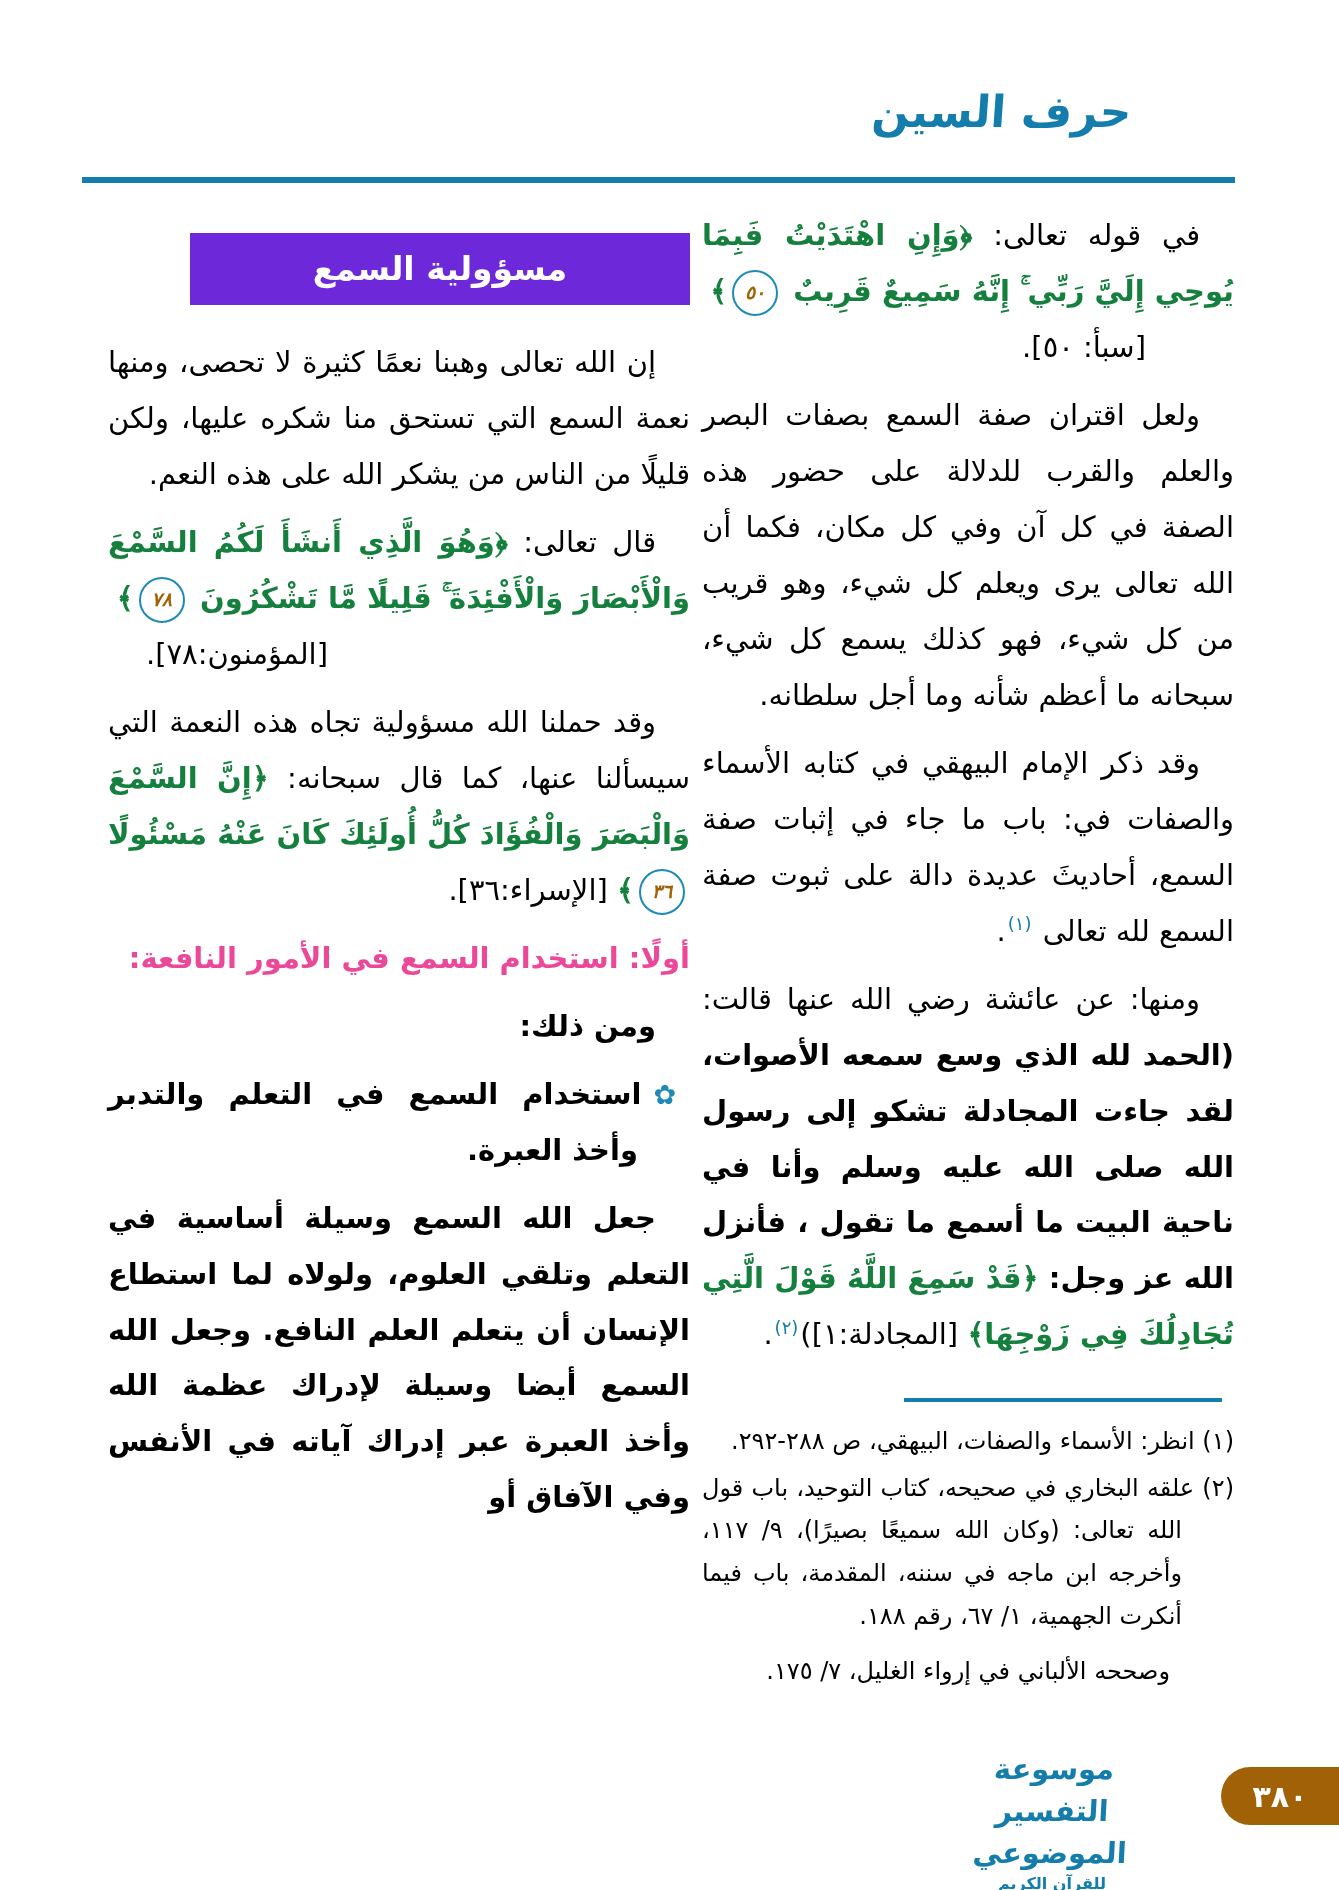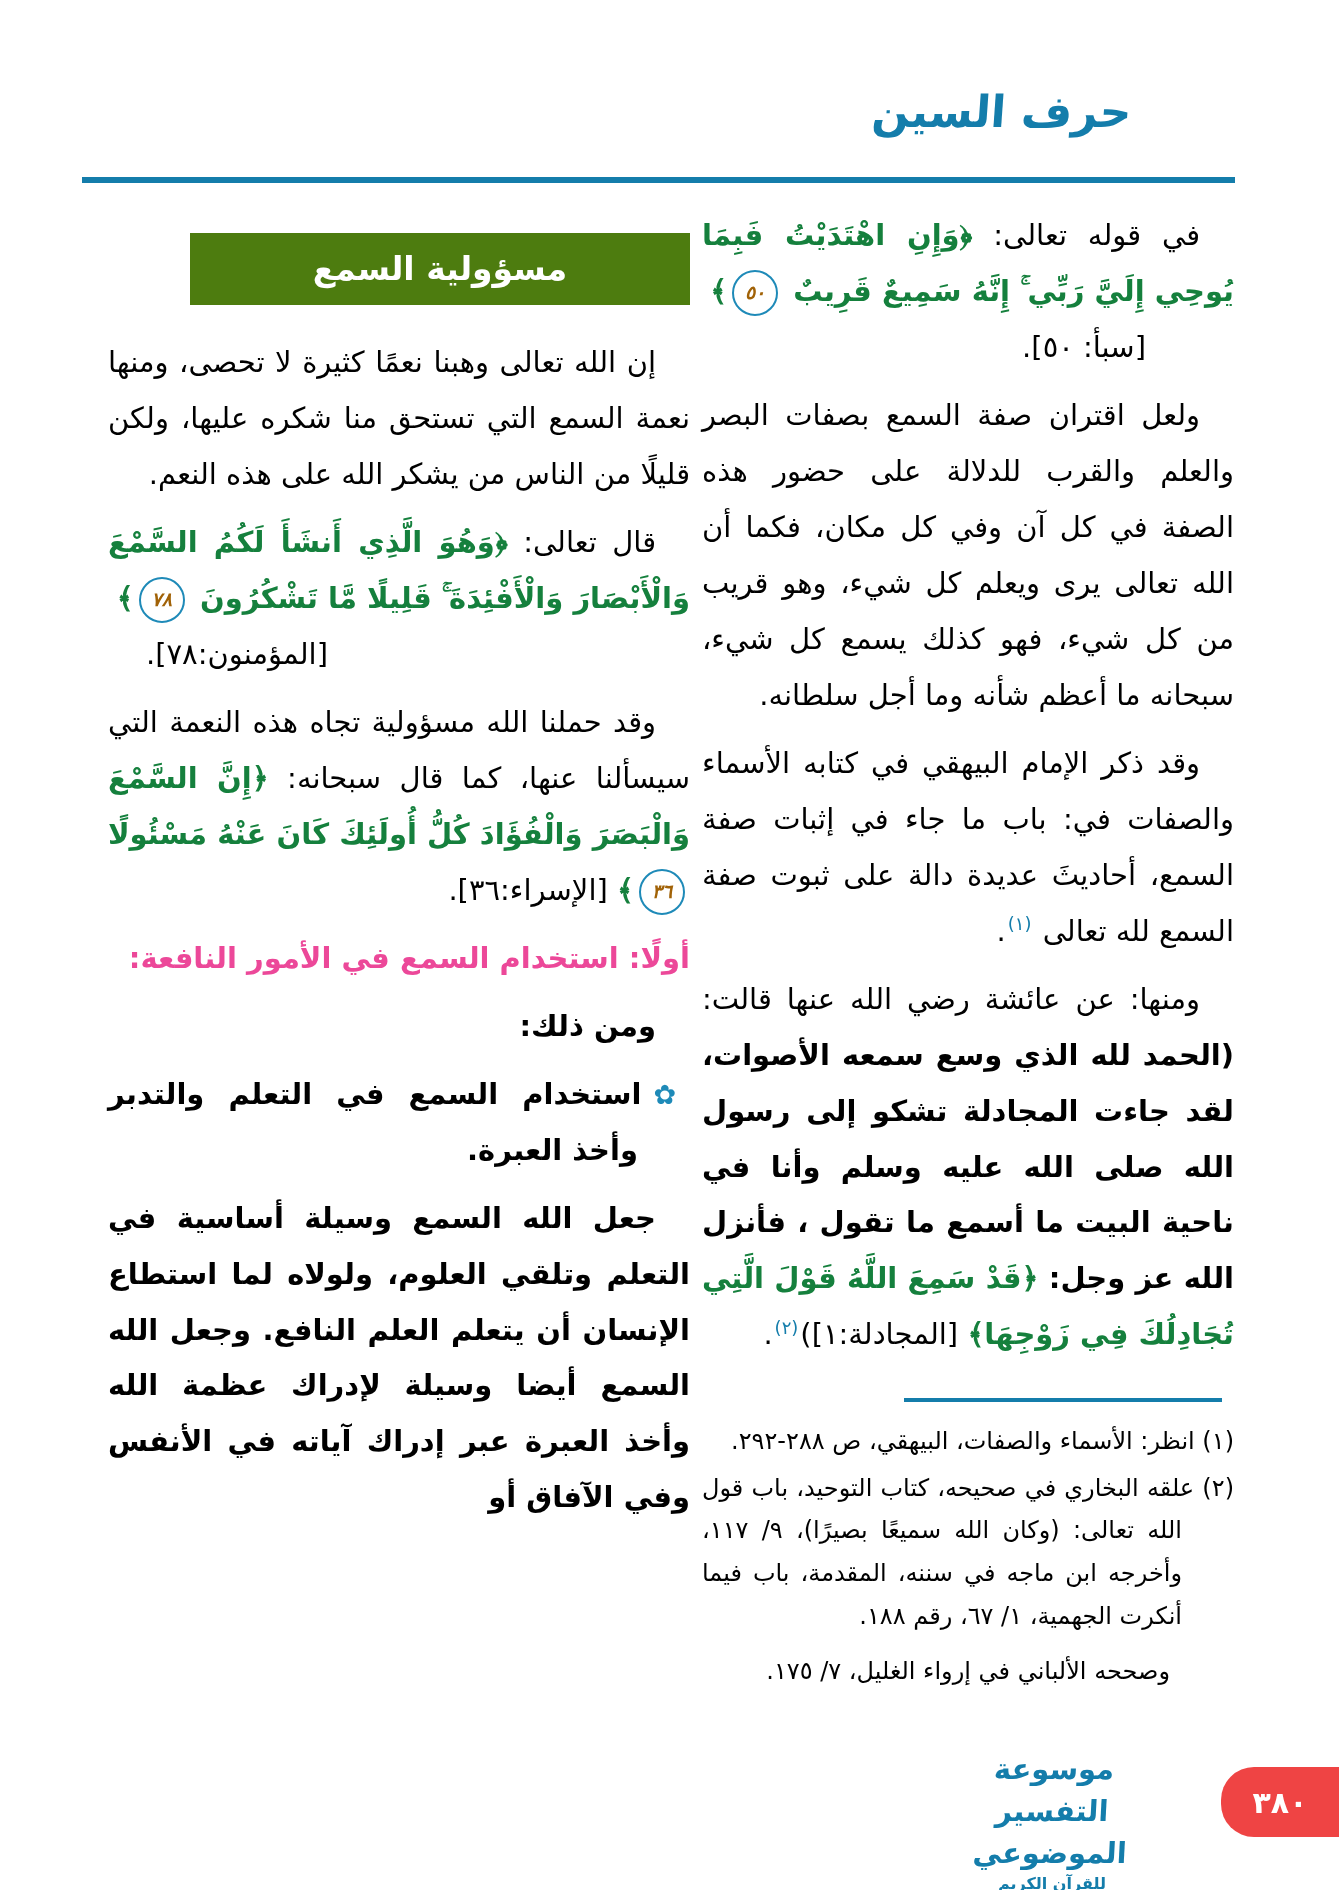--- a/index.html
+++ b/index.html
@@ -39,21 +39,21 @@
   }
   .footref{
     color:#147dab;font-size:18px;vertical-align:super;font-weight:normal;
     margin:0 2px;
   }
   .cite-block{display:block;text-indent:88px;font-weight:normal;color:#000;}
   .cite-left{display:block;text-align:left;text-indent:0;font-weight:normal;color:#000;padding-left:38px;}
   
   .section-title-box{
     width:500px;height:72px;line-height:72px;
-    background:#4d7c0f;color:#ffffff;
+    background:#6d28d9;color:#ffffff;
     font-size:33px;font-weight:bold;text-align:center;
     margin:0 0 30px 0;
   }
   .heading-teal{color:#ec4899;font-weight:bold;font-size:30px;margin:6px 0 14px 0;}
   .bullet{padding-right:52px;text-indent:-52px;font-weight:bold;}
   .flower{color:#1e8ab8;font-weight:normal;font-size:27px;margin-left:12px;}
   
   .footnotes{
     position:absolute;top:1398px;right:105px;width:532px;
     font-size:24px;line-height:1.78;text-align:justify;
@@ -62,22 +62,22 @@
   .fn{margin:0 0 4px 0;padding-right:52px;text-indent:-52px;}
   .fn-cont{margin:12px;padding-right:52px;text-indent:0;}
   
   .logo{
     position:absolute;top:1748px;left:938px;width:228px;
     text-align:center;color:#147dab;
   }
   .logo-l1{font-size:29px;font-weight:bold;line-height:1.45;transform:skewX(-3deg);}
   .logo-l2{font-size:16px;font-weight:bold;}
   .page-badge{
-    position:absolute;top:1767px;left:1221px;width:118px;height:70px;
-    background:#ef4444;border-radius:33px 0 0 33px;
+    position:absolute;top:1767px;left:1221px;width:118px;height:58px;
+    background:#a16207;border-radius:33px 0 0 33px;
     color:#ffffff;font-size:30px;font-weight:bold;
     display:flex;align-items:center;justify-content:center;
   }
 </style>
 </head>
 <body>
 
 <div class="page">
 
   <div class="chapter-title">حرف السين</div>

